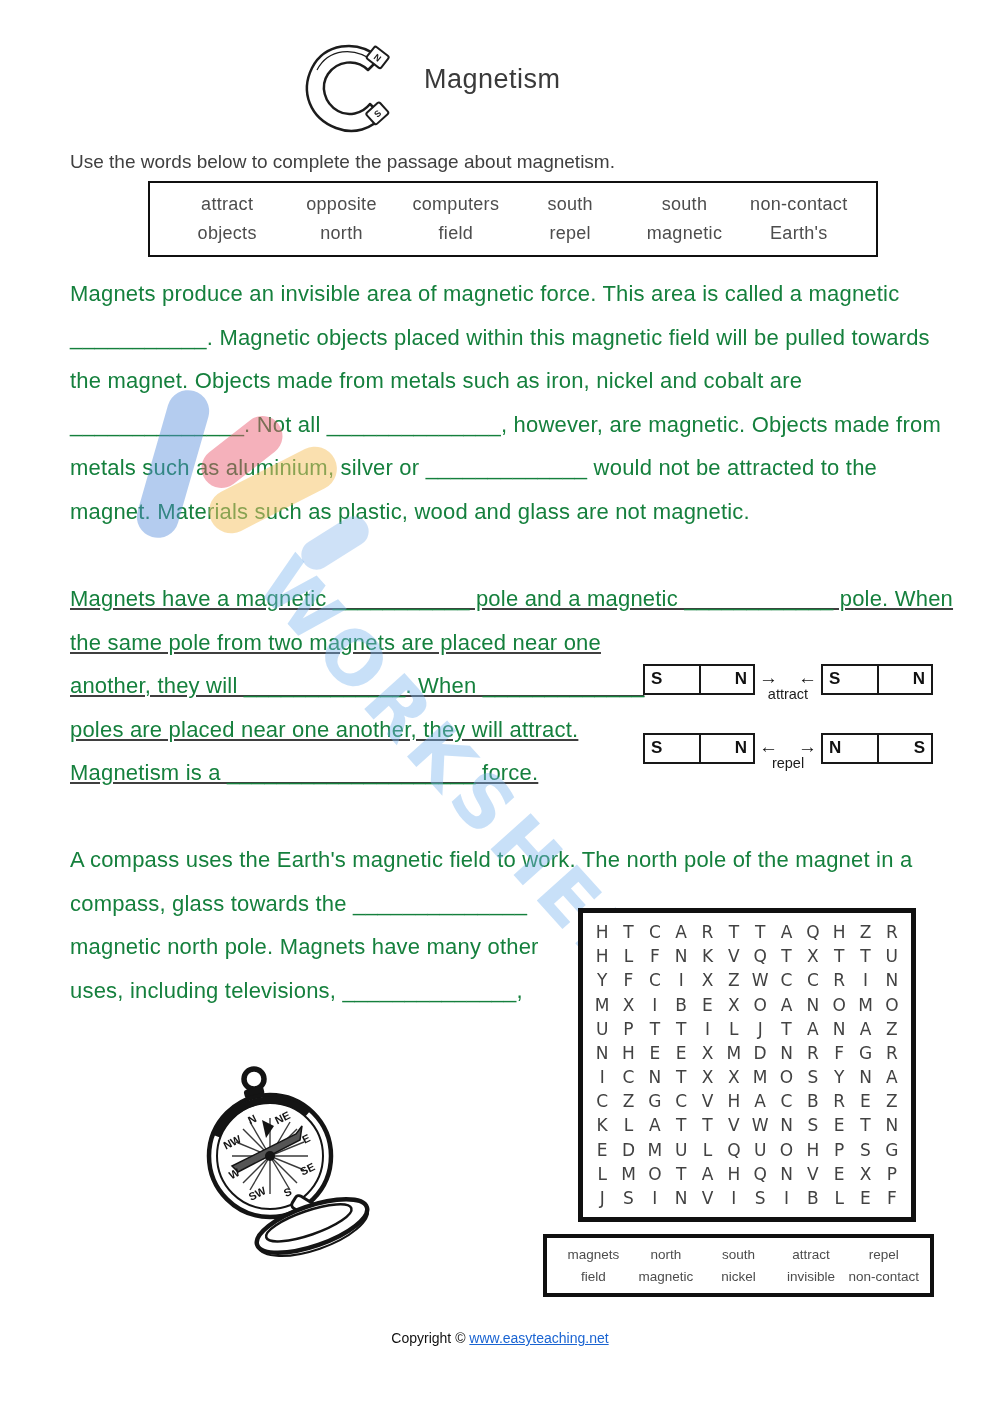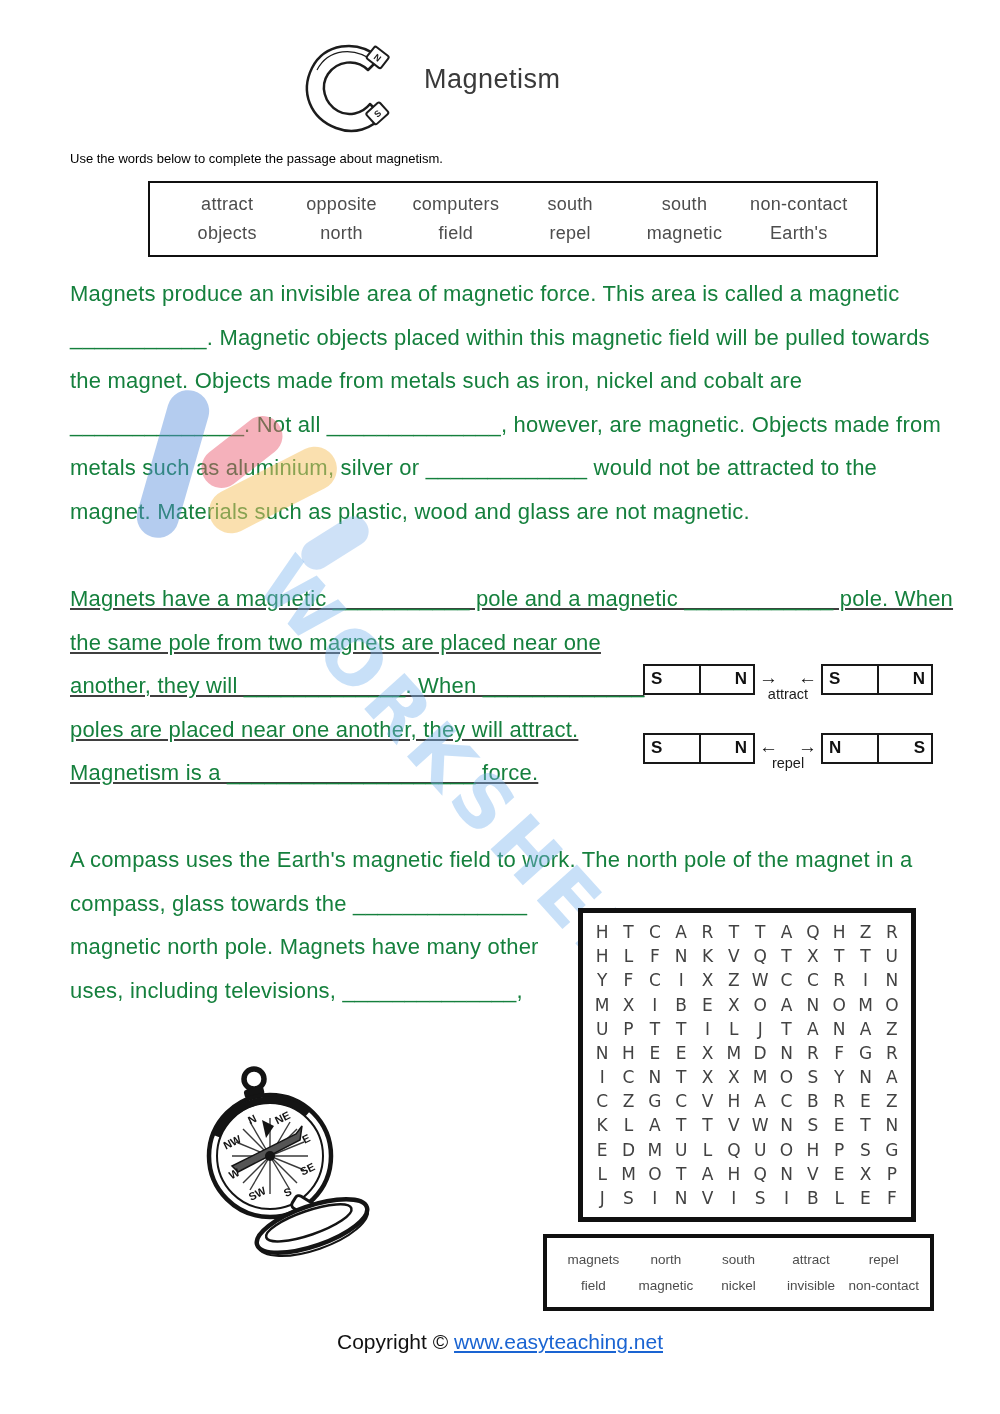--- a/index.html
+++ b/index.html
@@ -11,21 +11,21 @@
   }
 
   
   .header-magnet { position:absolute; left:296px; top:36px; }
   .page-title {
     position:absolute; left:424px; top:64px;
     font-size:27px; font-weight:400; letter-spacing:0.5px; color:#3a3a3a;
   }
 
   
-  .instruction { position:absolute; left:70px; top:151px; font-size:13px; color:#000000;text-align:center; }
+  .instruction { position:absolute; left:70px; top:151px; font-size:19px; color:#404040;text-align:center; }
 
   
   .word-bank {
     position:absolute; left:148px; top:181px; width:730px; height:76px;
     border:2.5px solid #101010; display:flex; flex-direction:column; justify-content:space-evenly;
     padding:4px 20px;
   }
   .wb-row { display:flex; }
   .wb-word { flex:1; text-align:center; font-size:18px; color:#4d4d4d; letter-spacing:0.3px; }
 
@@ -67,32 +67,32 @@
     display:grid; grid-template-columns:repeat(12,1fr); grid-template-rows:repeat(12,1fr);
     padding:7px 6px; z-index:4;
   }
   .ws-cell {
     display:flex; align-items:center; justify-content:center;
     font-size:17px; color:#424242; font-family:"DejaVu Sans", sans-serif;
   }
 
   
   .search-words {
-    position:absolute; left:543px; top:1234px; width:391px; height:77px;
+    position:absolute; left:543px; top:1234px; width:391px; height:63px;
     border:4px solid #101010; background:#fff;
     display:flex; flex-direction:column; justify-content:space-evenly; padding:3px 10px; z-index:4;
   }
   .sw-row { display:flex; }
   .sw-word { flex:1; text-align:center; font-size:13.5px; color:#4d4d4d; white-space:nowrap; }
 
   
   .compass { position:absolute; left:196px; top:1062px; z-index:4; }
 
   
-  .footer { position:absolute; left:0; right:0; top:1330px; text-align:center; font-size:21px; color:#111; }
+  .footer { position:absolute; left:0; right:0; top:1330px; text-align:center; font-size:14px; color:#111; }
   .footer a { color:#1a64d2; text-decoration:underline; }
 
   
   .watermark-text {
     position:absolute; left:305px; top:540px; z-index:3; pointer-events:none;
     transform:rotate(48deg); transform-origin:left top;
     font-size:74px; font-weight:700; letter-spacing:7px; white-space:nowrap;
     font-family:"DejaVu Sans", sans-serif;
   }
   .wm-blue   { color:rgba(125,180,238,0.42); }

